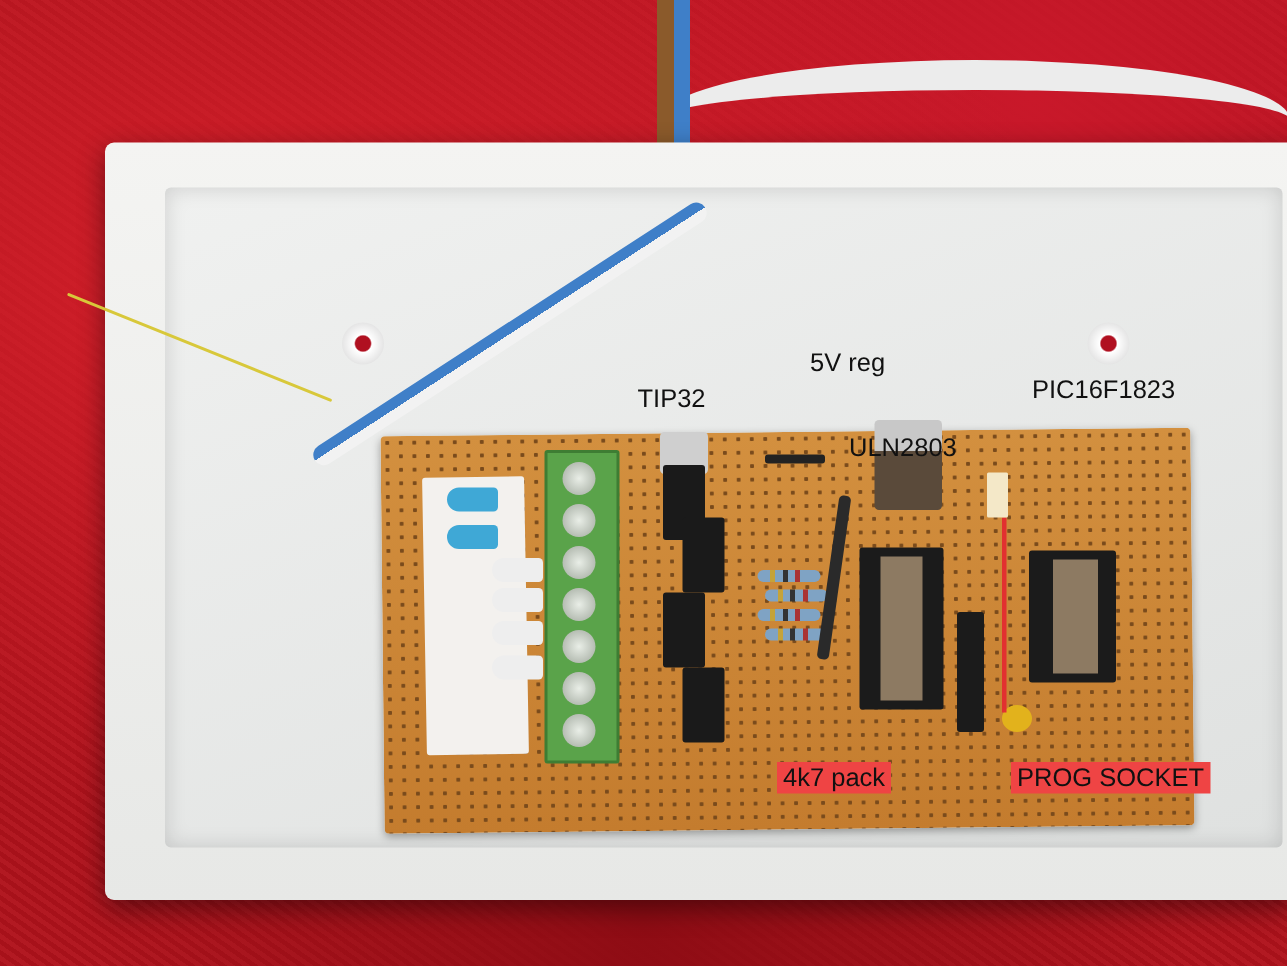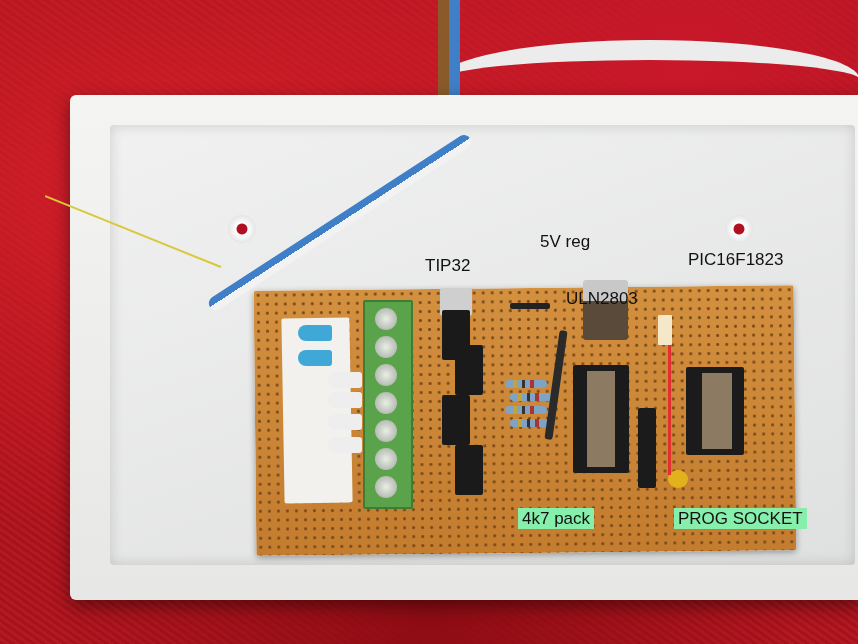--- a/index.html
+++ b/index.html
@@ -32,21 +32,21 @@
   .trans{position:absolute;width:28px;height:50px;background:#1a1a1a;border-radius:2px;}
   .trans-tab{position:absolute;width:32px;height:28px;background:#cfcfcf;border-radius:3px;}
   .ic{position:absolute;background:#1b1b1b;border-radius:2px;}
   .ic-body{position:absolute;background:#8d7a62;}
   .res{position:absolute;width:42px;height:8px;border-radius:4px;
     background:linear-gradient(90deg,#7fa3c4 0 20%,#c5a33a 20% 28%,#7fa3c4 28% 40%,#333 40% 48%,#7fa3c4 48% 60%,#a33 60% 68%,#7fa3c4 68%);}
   .reg{position:absolute;left:583px;top:280px;width:45px;height:60px;
     background:linear-gradient(180deg,#c8c8c8 0 35%,#5a4a3a 35%);border-radius:3px;}
   .wire{position:absolute;border-radius:20px;}
   .label{position:absolute;font-size:17px;color:#111;white-space:nowrap;line-height:1;}
-  .label.boxed{background:#86efac;padding:2px 4px;}
+  .label.boxed{background:#ef4444;padding:2px 4px;}
   .note{position:absolute;left:283px;top:318px;width:68px;height:185px;
     background:#f3f1ee;border-radius:2px;transform:rotate(-1deg);}
   .cable-white{position:absolute;left:440px;top:40px;width:420px;height:60px;
     border-top:20px solid #ececec;border-radius:60% 60% 0 0;}
   .mount{position:absolute;width:28px;height:28px;border-radius:50%;
     background:radial-gradient(circle,#b01020 0 25%,#fff 30%,#e5e5e5 70%);}
 </style>
 </head>
 <body>
 

